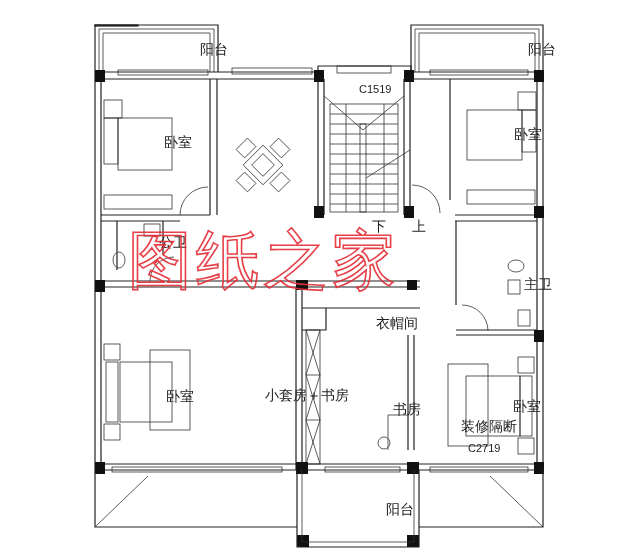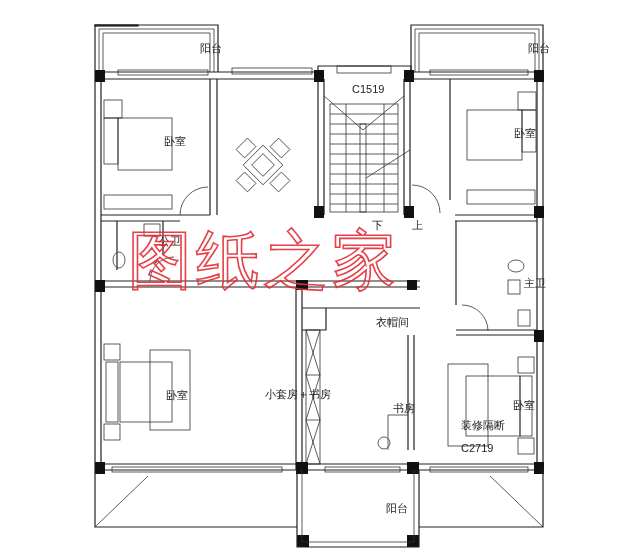--- a/index.html
+++ b/index.html
@@ -1,22 +1,22 @@
 <!DOCTYPE html>
 <html><head>
 <meta charset="utf-8">
 <style>
   html, body { margin: 0; padding: 0; background: #ffffff; }
   body { width: 640px; height: 556px; overflow: hidden; position: relative; font-family: "DejaVu Sans", sans-serif; }
   #plan { position: absolute; left: 0; top: 0; width: 640px; height: 556px; }
   .wall { fill: none; stroke: #222; stroke-width: 1.2; }
   .thin { fill: none; stroke: #333; stroke-width: 0.8; }
   .col { fill: #111; }
-  .room-label { position: absolute; font-size: 11px; color: #222; font-family: Liberation Serif, serif; line-height: 1; padding-left: 29px; }
-  .code-label { position: absolute; font-size: 11px; color: #222; font-family: "Liberation Sans", sans-serif; line-height: 1; }
+  .room-label { position: absolute; font-size: 14px; color: #222; font-family: Liberation Mono, monospace; line-height: 1; padding-left: 29px; }
+  .code-label { position: absolute; font-size: 11px; color: #222; font-family: "Liberation Sans", sans-serif; line-height: 1; margin-left: 7px; }
   .watermark { position: absolute; left: 128px; top: 228px; font-family: Liberation Sans, sans-serif; font-size: 64px; color: transparent; -webkit-text-stroke: 1.6px #e53039; letter-spacing: 4px; line-height: 1; opacity: 0.92; }
 </style>
 </head>
 <body>
 
 <svg id="plan" viewBox="0 0 640 556" xmlns="http://www.w3.org/2000/svg">
 
   <g>
     <rect class="wall" x="95" y="25" width="43" height="1"></rect>
     <path class="wall" d="M95 72 V25 H218 V72"></path>

